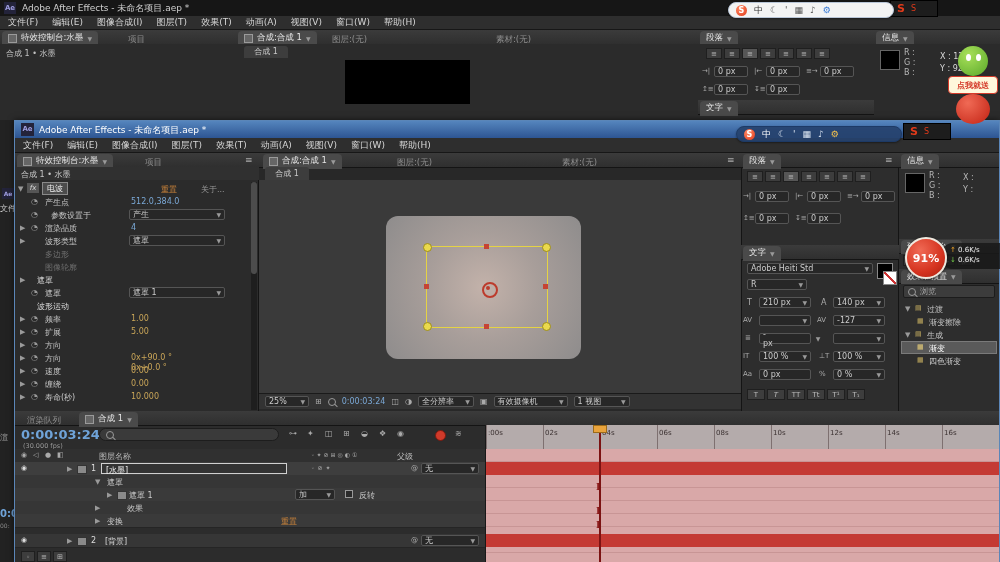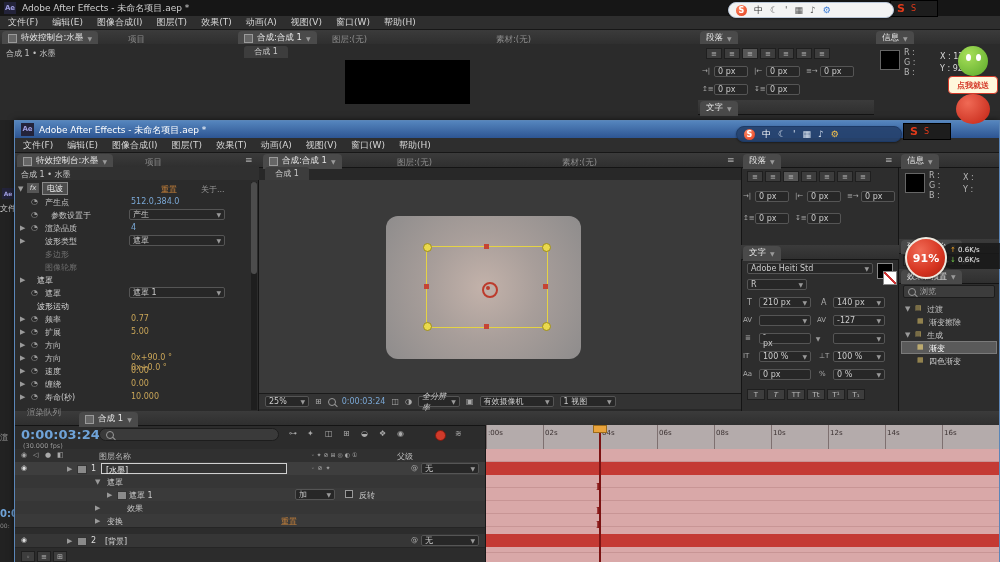--- a/index.html
+++ b/index.html
@@ -202,21 +202,21 @@
   <div class="dd ab" style="left:114px;top:166px;width:96px;">
       <span>遮罩 1</span>
       <span class="car">▼</span>
     </div>
 
   <span class="ab" style="left:22px;top:180px;font-size:8px;color:#ddd;">波形运动</span>
 
   <span class="tw ab" style="left:5px;top:194px;">▶</span>
   <span class="sw ab" style="left:16px;top:193px;">◔</span>
   <span class="ab" style="left:30px;top:193px;font-size:8px;">频率</span>
-  <span class="gold ab" style="left:116px;top:193px;font-size:8px;">0.77</span>
+  <span class="gold ab" style="left:116px;top:193px;font-size:8px;">1.00</span>
 
   <span class="tw ab" style="left:5px;top:207px;">▶</span>
   <span class="sw ab" style="left:16px;top:206px;">◔</span>
   <span class="ab" style="left:30px;top:206px;font-size:8px;">扩展</span>
   <span class="gold ab" style="left:116px;top:206px;font-size:8px;">5.00</span>
 
   <span class="tw ab" style="left:5px;top:220px;">▶</span>
   <span class="sw ab" style="left:16px;top:219px;">◔</span>
   <span class="ab" style="left:30px;top:219px;font-size:8px;">方向</span>
   <span class="gold ab" style="left:116px;top:219px;font-size:8px;margin-top:23px;">0x+0.0 °</span>
@@ -274,21 +274,21 @@
   <div class="ab" style="left:244px;top:272px;width:482px;height:16px;background:#333;border-top:1px solid #1a1a1a;display:flex;align-items:center;gap:6px;padding:0 6px;box-sizing:border-box;">
     <div class="dd" style="width:44px;height:11px;">
         <span>25%</span>
         <span class="car">▼</span>
       </div>
     <span class="gl" style="font-size:8px;">⊞</span>
     <span class="mag"></span>
     <span class="blue" style="font-size:8px;">0:00:03:24</span>
     <span class="gl" style="font-size:8px;">◫</span>
     <span class="gl" style="font-size:8px;">◑</span>
-    <div class="dd" style="width:42px;height:11px;font-style:italic;">
+    <div class="dd" style="width:56px;height:11px;">
         <span>全分辨率</span>
         <span class="car">▼</span>
       </div>
     <span class="gl" style="font-size:8px;">▣</span>
     <div class="dd" style="width:74px;height:11px;">
         <span>有效摄像机</span>
         <span class="car">▼</span>
       </div>
     <div class="dd" style="width:56px;height:11px;">
         <span>1 视图</span>
@@ -451,21 +451,21 @@
   <span class="gl ab" style="left:900px;top:209px;font-size:7px;color:#b9a35c;">▤</span>
   <span class="ab" style="left:912px;top:209px;font-size:8px;">生成</span>
   <div class="ab" style="left:886px;top:220px;width:96px;height:13px;background:#5a5a5a;border:1px solid #7a7a7a;box-sizing:border-box;"></div>
   <span class="gl ab" style="left:902px;top:222px;font-size:7px;color:#e0c878;">▦</span>
   <span class="ab" style="left:914px;top:222px;font-size:8px;color:#fff;">渐变</span>
   <span class="gl ab" style="left:902px;top:235px;font-size:7px;color:#b9a35c;">▦</span>
   <span class="ab" style="left:914px;top:235px;font-size:8px;">四色渐变</span>
 
   <div class="ab" style="left:0;top:290px;width:984px;height:151px;background:#2c2c2c;border-top:1px solid #111;"></div>
   <div class="ab phead" style="left:0;top:290px;width:984px;height:14px;"></div>
-  <span class="tabin ab" style="left:6px;top:284px;">渲染队列</span>
+  <span class="tabin ab" style="left:6px;top:292px;">渲染队列</span>
   <span class="tabact ab" style="left:64px;top:291px;">
       <span class="sq"></span>
       <span>合成 1</span>
       <span class="car">▼</span>
     </span>
 
   <span class="ab" style="left:6px;top:306px;font-size:13px;font-weight:bold;color:#6fa3d8;">0:00:03:24</span>
   <span class="ab" style="left:8px;top:321px;font-size:6.5px;color:#999;">(30.000 fps)</span>
   <div class="ab" style="left:84px;top:307px;width:180px;height:13px;background:#3a3a3a;border:1px solid #1d1d1d;border-radius:7px;display:flex;align-items:center;padding:0 6px;box-sizing:border-box;">
     <span class="mag"></span>

